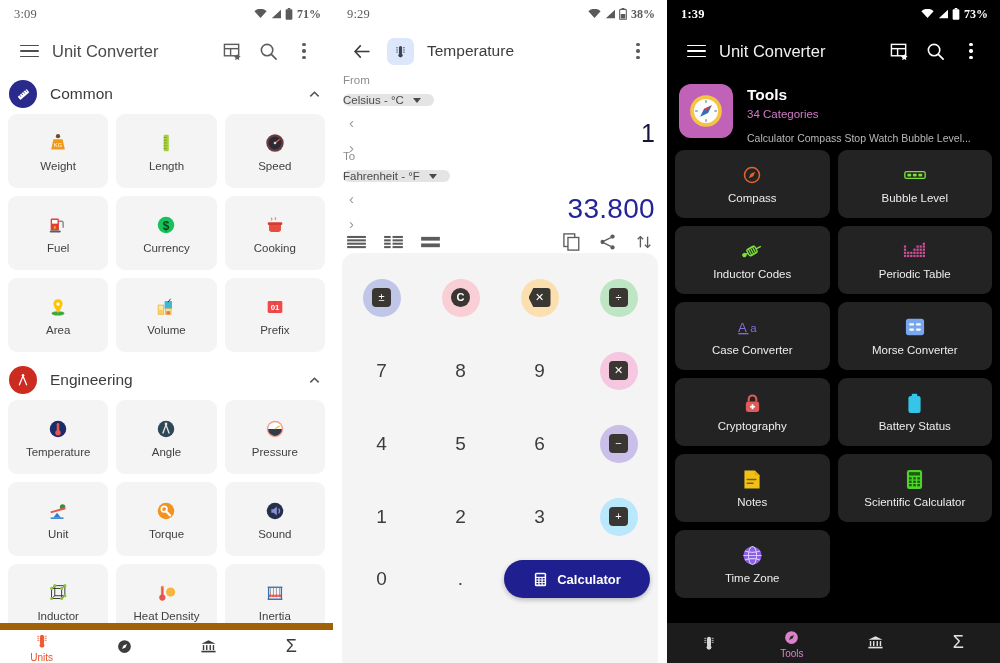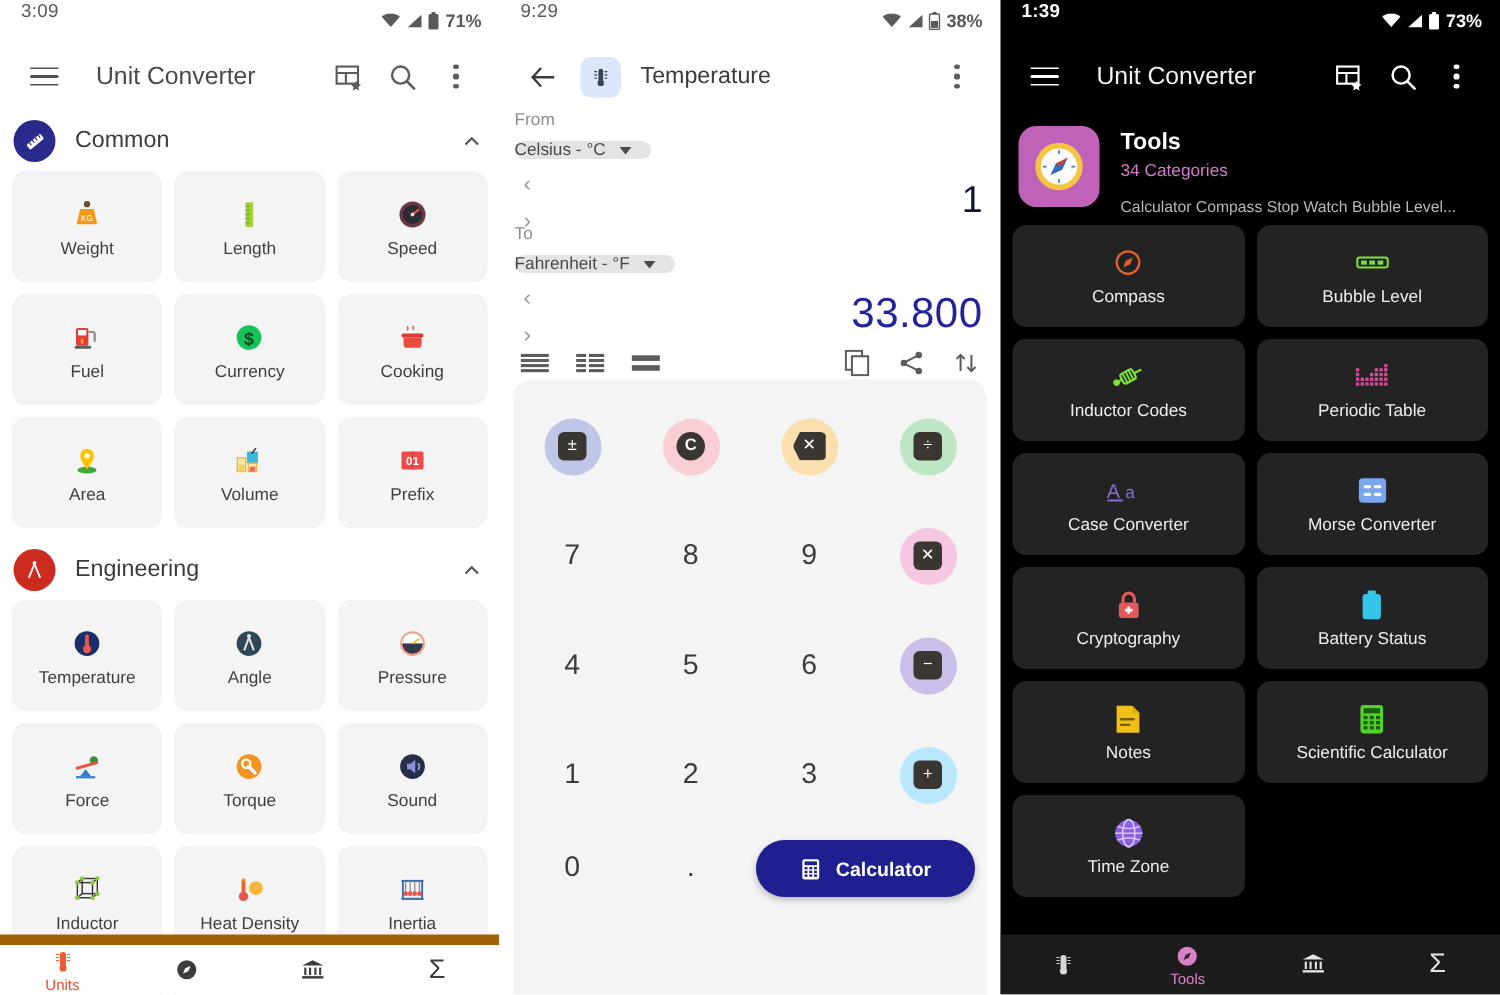--- a/index.html
+++ b/index.html
@@ -8,35 +8,35 @@
 
   .screens { display:flex; width:1000px; height:663px; }
 
   
   .panel { position:relative; overflow:hidden; height:663px; }
   .panel.light { width:333px; background:#ffffff; }
   .panel.mid   { width:334px; background:#ffffff; }
   .panel.dark  { width:333px; background:#000000; }
 
   
-  .statusbar { height:28px; display:flex; 
-               justify-content:space-between; padding:0 12px 0 14px; }
+  .statusbar { height:28px; display:flex; align-items:center;
+               justify-content:space-between; padding:0 12px 0 14px;font-family:Liberation Serif, serif; }
   .statusbar .clock { font-size:12.5px; letter-spacing:.2px; }
   .statusbar .sysicons { display:flex; align-items:center; gap:3px; }
   .statusbar .sysicons .pct { font-size:12px; font-weight:bold; margin-left:1px; }
   .light .statusbar, .mid .statusbar { color:#5a5a5a; }
   .dark  .statusbar { color:#ffffff; }
 
   .ic-wifi { width:13px; height:10px; display:block; }
   .ic-sig  { width:12px; height:10px; display:block; }
   .ic-bat  { width:8px;  height:12px; display:block; }
 
   
   .appbar { height:46px; display:flex; align-items:center; padding:0 12px; gap:2px; }
-  .appbar .title { font-size:16.5px; margin-left:16px; flex:1; }
+  .appbar .title { font-size:16.5px; margin-left:4px; flex:1; }
   .light .appbar .title { color:#4a4a4a; }
   .dark  .appbar .title { color:#f1f1f1; }
   .iconbtn { width:34px; height:34px; display:flex; align-items:center;
              justify-content:center; border-radius:50%; cursor:pointer; flex:none; }
 
   .hamb { width:19px; height:13px; display:flex; flex-direction:column;
           justify-content:space-between; }
   .hamb i { display:block; height:1.8px; width:100%; background:currentColor; border-radius:2px;}
   .light .hamb, .mid .hamb { color:#4f4f4f; }
   .dark .hamb { color:#ffffff; }
@@ -352,21 +352,21 @@
       </div>
       <div class="card">
         <span class="emo">
           <svg width="22" height="22" viewBox="0 0 24 24">
               <circle cx="17" cy="7.5" r="3" fill="#3a8f3a"></circle>
               <line x1="4" y1="13.5" x2="20" y2="9" stroke="#e8554d" stroke-width="2.2"></line>
               <path d="M7 19 l4-5 4 5z" fill="#2f7fd0"></path>
               <rect x="4" y="19" width="14" height="1.6" fill="#2f7fd0"></rect>
             </svg>
         </span>
-        <span class="cl">Force</span>
+        <span class="cl">Unit</span>
       </div>
       <div class="card">
         <span class="emo">
           <svg width="22" height="22" viewBox="0 0 24 24">
               <circle cx="12" cy="12" r="9" fill="#f2931f"></circle>
               <circle cx="10" cy="10" r="3" fill="none" stroke="#fff" stroke-width="1.8"></circle>
               <line x1="11.8" y1="12" x2="16.5" y2="16.8" stroke="#fff" stroke-width="2.4" stroke-linecap="round"></line>
             </svg>
         </span>
         <span class="cl">Torque</span>

